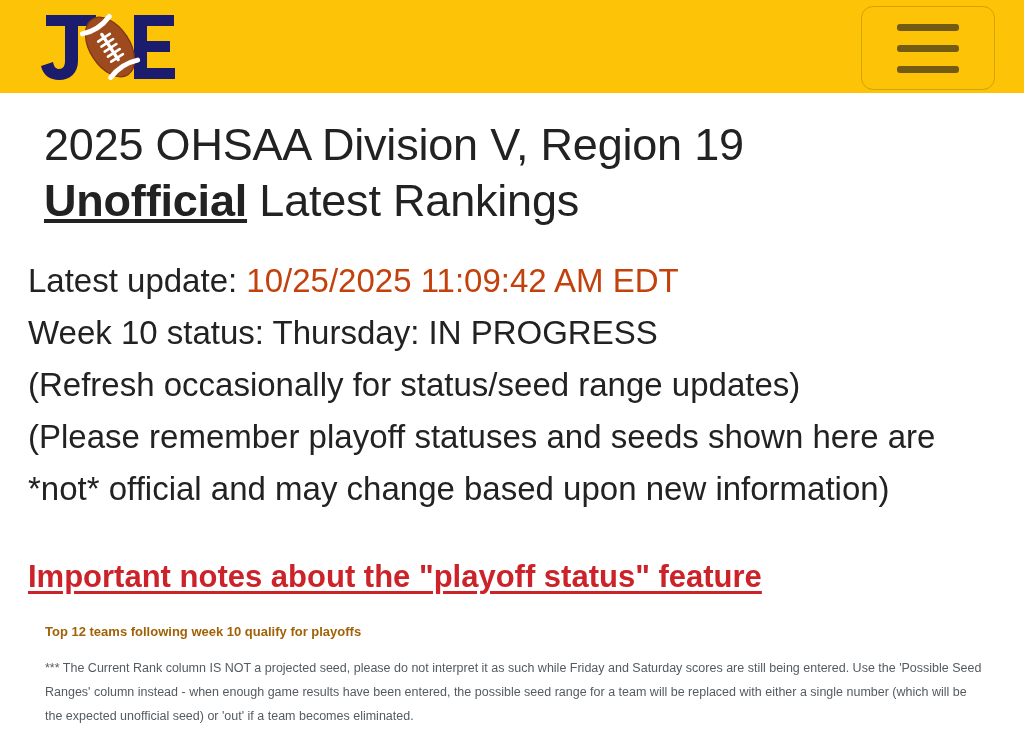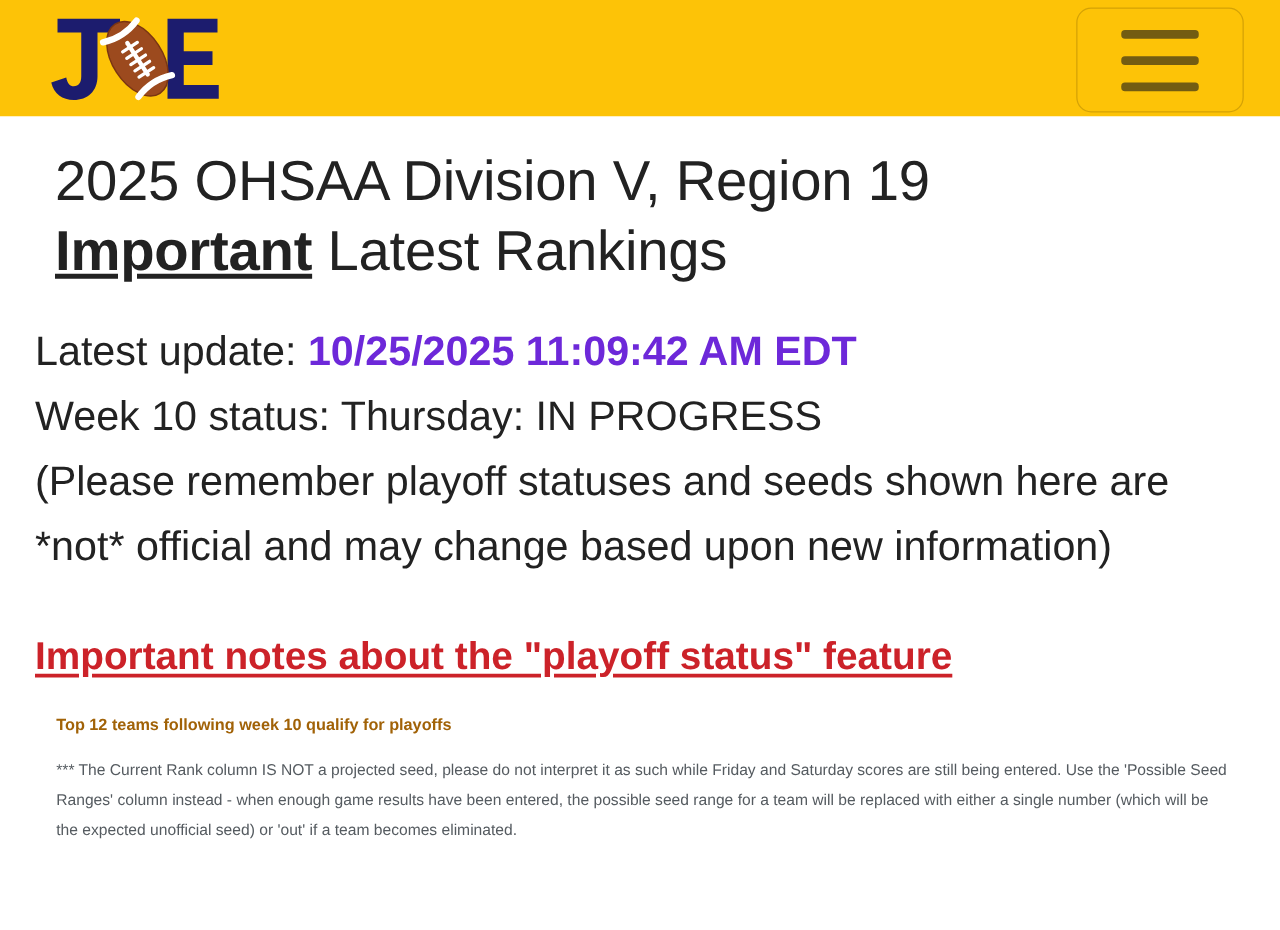--- a/index.html
+++ b/index.html
@@ -81,22 +81,22 @@
 
   .status-block {
     margin: 0;
     padding-top: 10px;
     font-size: 33px;
     line-height: 52px;
     font-weight: 400;
     color: #222222;
   }
   .status-block .timestamp {
-    font-weight: bold;
-    color: #6d28d9;
+    font-weight: normal;
+    color: #c2410c;
   }
 
   .notes-link {
     display: inline-block;
     margin: 0;
     padding-top: 42px;
     font-size: 31px;
     line-height: 40px;
     font-weight: bold;
     color: #cc2229;
@@ -162,26 +162,27 @@
     <span class="menu-bar-line"></span>
     <span class="menu-bar-line"></span>
   </button>
 
 </div>
 
 <div class="content">
 
   <h1 class="page-title">
     <span>2025 OHSAA Division V, Region 19</span><br>
-    <span class="strong-underline">Important</span><span> Latest Rankings</span>
+    <span class="strong-underline">Unofficial</span><span> Latest Rankings</span>
   </h1>
 
   <div class="status-block">
     <div><span>Latest update: </span><span class="timestamp">10/25/2025 11:09:42 AM EDT</span></div>
     <div>Week 10 status: Thursday: IN PROGRESS</div>
+    <div>(Refresh occasionally for status/seed range updates)</div>
     <div>(Please remember playoff statuses and seeds shown here are *not* official and may change based upon new information)</div>
   </div>
 
   <a class="notes-link" href="#">Important notes about the "playoff status" feature</a>
 
 </div>
 
 <div class="fineprint-wrap">
   <p class="qualify-note">Top 12 teams following week 10 qualify for playoffs</p>
   <p class="rank-disclaimer">*** The Current Rank column IS NOT a projected seed, please do not interpret it as such while Friday and Saturday scores are still being entered. Use the 'Possible Seed Ranges' column instead - when enough game results have been entered, the possible seed range for a team will be replaced with either a single number (which will be the expected unofficial seed) or 'out' if a team becomes eliminated.</p>

